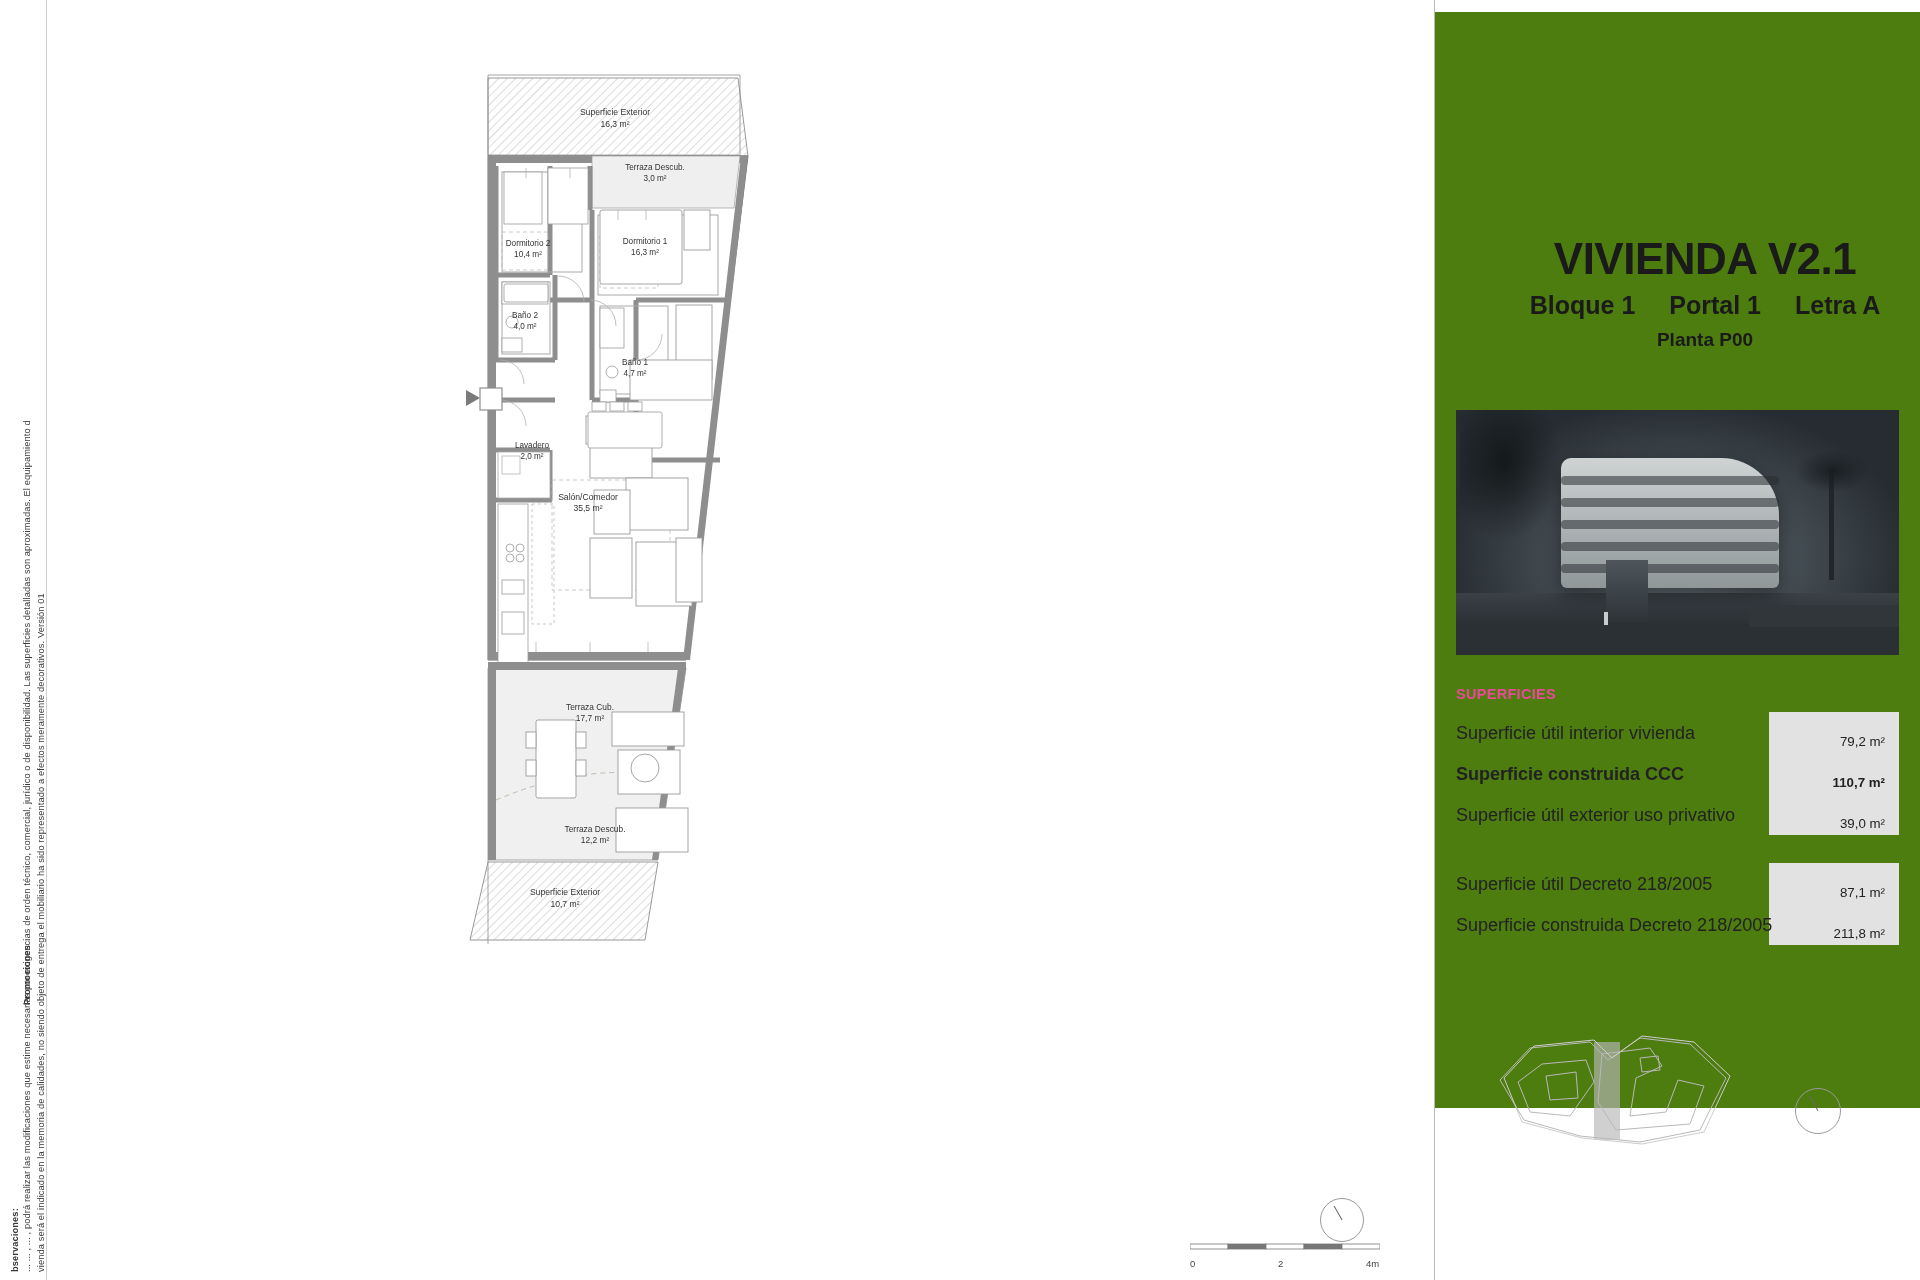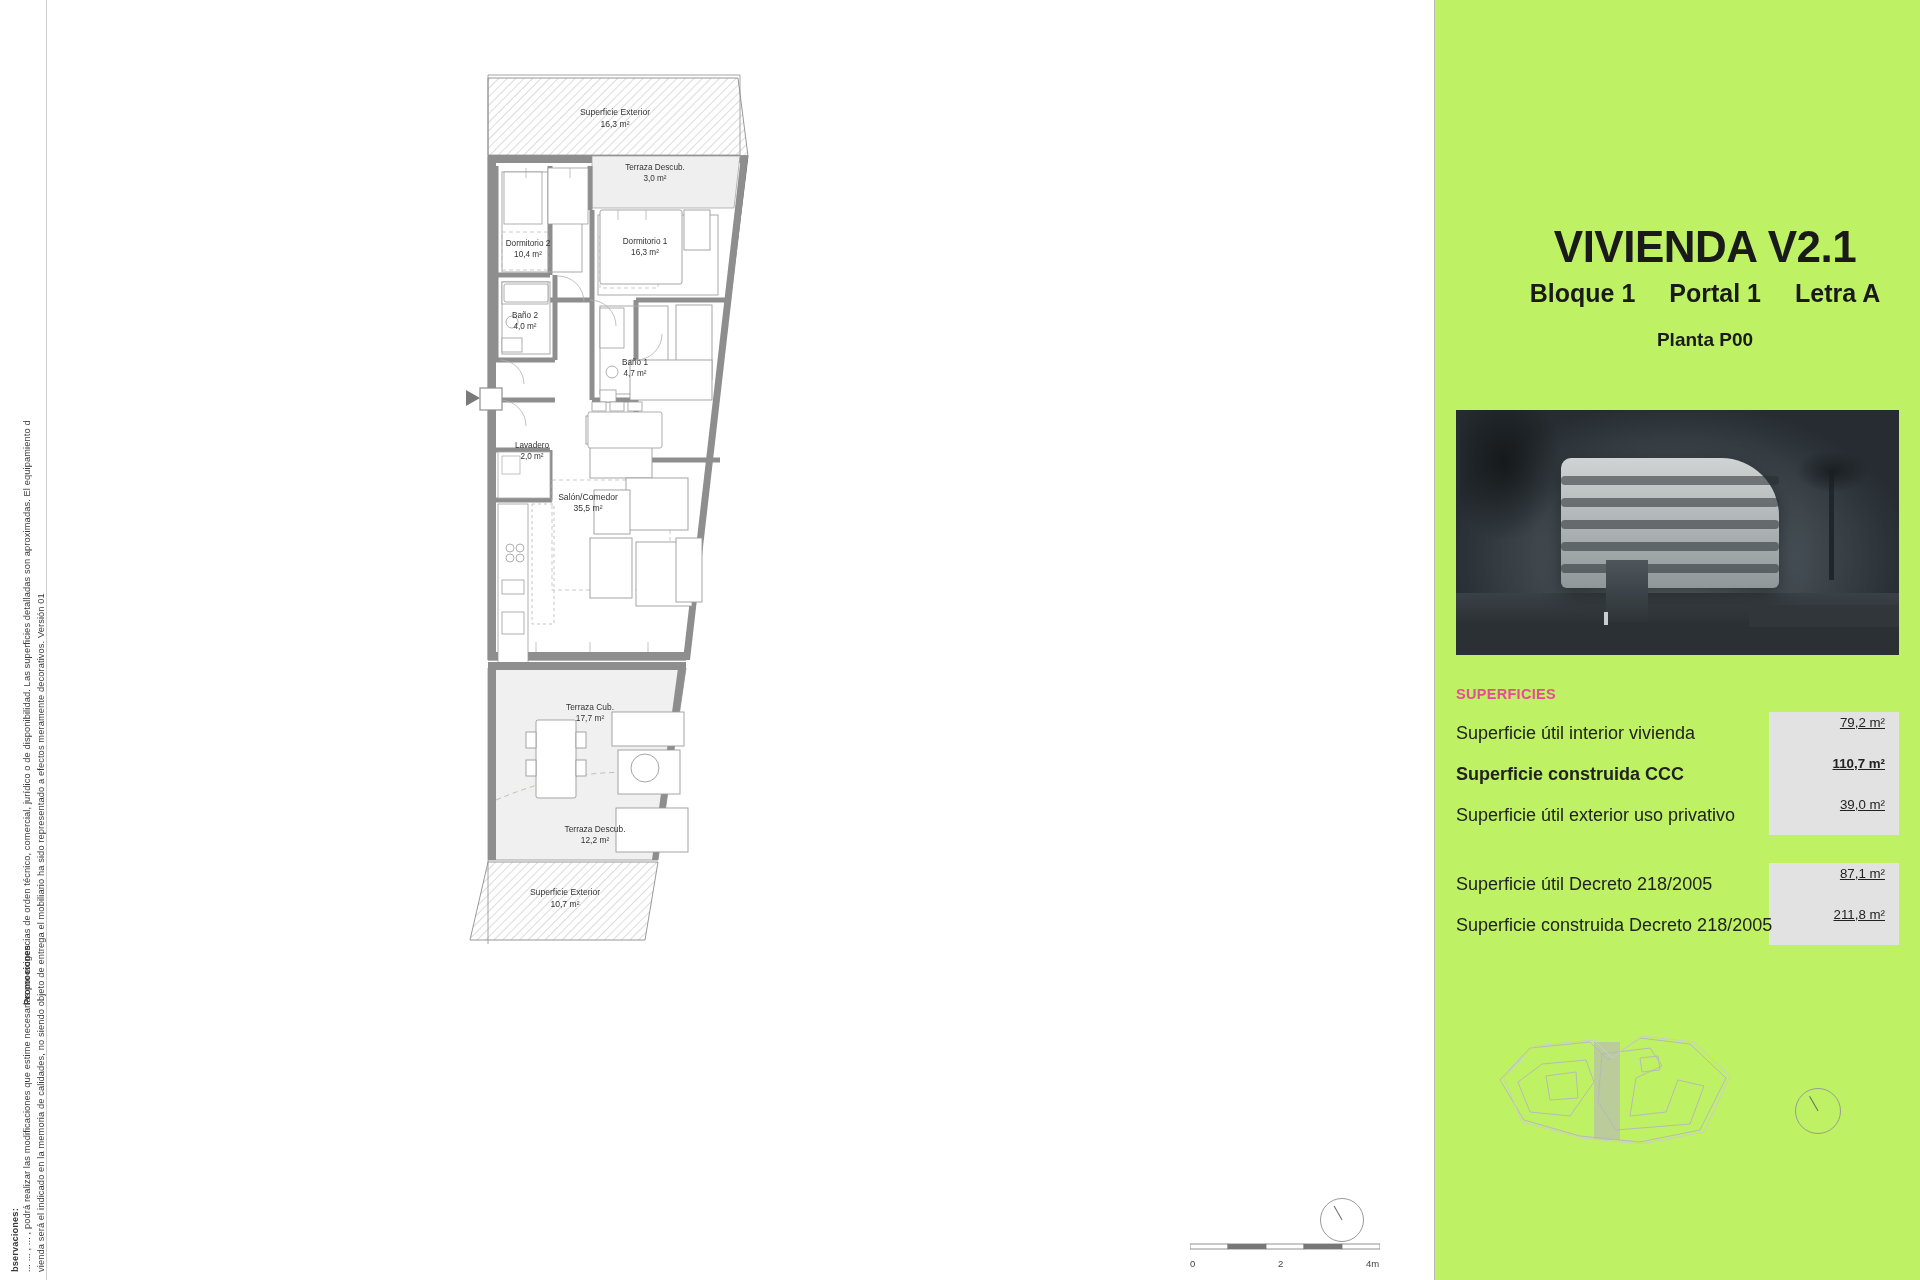--- a/index.html
+++ b/index.html
@@ -35,34 +35,34 @@
     position:absolute; left:1434px; top:0; width:1px; height:1280px;
     background:#b8b8b8;
   }
   #divider2 {
     position:absolute; left:46px; top:0; width:1px; height:1280px;
     background:#cfcfcf;
   }
 
   
   #right-panel {
-    position:absolute; left:1435px; top:0; width:485px; height:1280px;
-    background:#bef264;
+    position:absolute; left:1435px; top:12px; width:485px; height:1096px;
+    background:#4d7c0f;
   }
   #title-block { position:absolute; left:60px; top:225px; width:420px; text-align:center;}
   #vivienda-title {
     font-size:44px; font-weight:bold; color:#1a1a1a; letter-spacing:-0.5px;
     line-height:1;
   }
   #subtitle-row {
     margin-top:10px; font-size:25px; font-weight:bold; color:#1a1a1a;
     display:flex; justify-content:center; gap:34px;
   }
   #planta-row {
-    margin-top:21px; font-size:19px; font-weight:bold; color:#1a1a1a;
+    margin-top:9px; font-size:19px; font-weight:bold; color:#1a1a1a;
   }
 
   
   #render {
     position:absolute; left:1456px; top:410px; width:443px; height:245px;
     background:linear-gradient(#1d2226 0%, #2a3036 45%, #23282c 100%);
     overflow:hidden;
   }
   .r-sky { position:absolute; inset:0; background:
       radial-gradient(ellipse at 50% 60%, #6f7a80 0%, #444d53 38%, #262c31 75%); }
@@ -118,21 +118,21 @@
   .sup-row { position:relative; height:41px; }
   .sup-label {
     position:absolute; left:0; top:11px; font-size:18px; color:#222;
   }
   .sup-label.b { font-weight:bold; }
   .sup-val-cell {
     position:absolute; right:0; top:0; width:130px; height:41px;
     background:#e2e2e2;
   }
   .sup-val {
-    position:absolute; right:14px; top:3px; font-size:13.3px; color:#222;text-decoration:underline;
+    position:absolute; right:14px; top:22px; font-size:13.3px; color:#222;
   }
   .sup-val.b { font-weight:bold; }
   .sup-gap { height:28px; }
 
   
   #keyplan { position:absolute; left:1490px; top:1020px; width:280px; height:140px; }
   #compass-right {
     position:absolute; left:1795px; top:1088px; width:46px; height:46px;
     border:1.2px solid #9a9a9a; border-radius:50%;
   }

